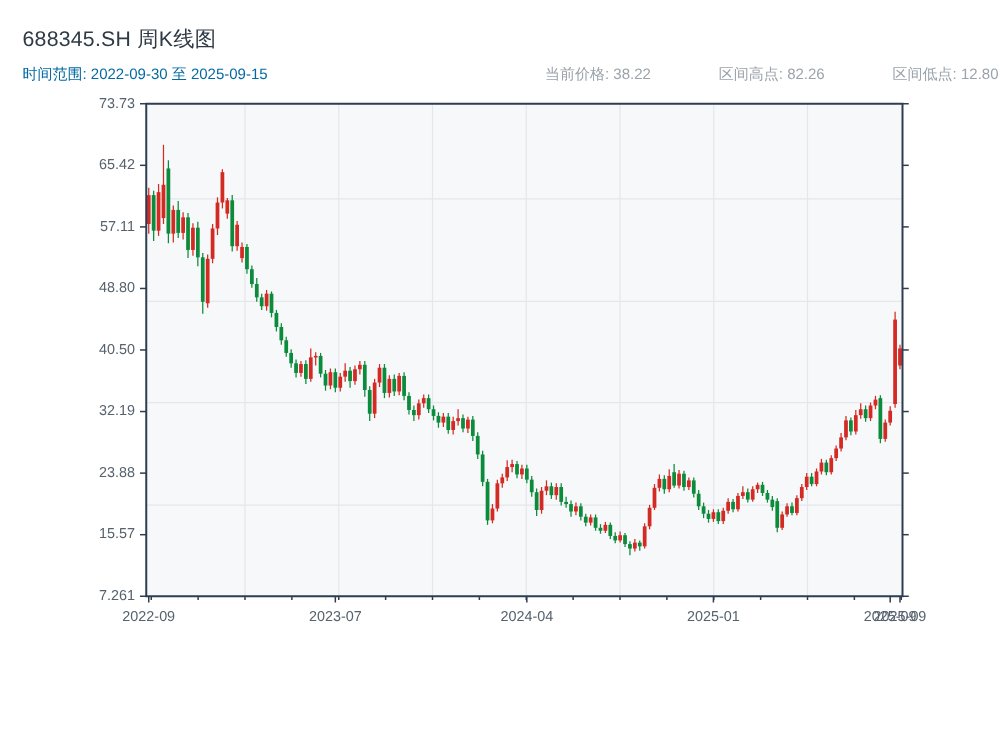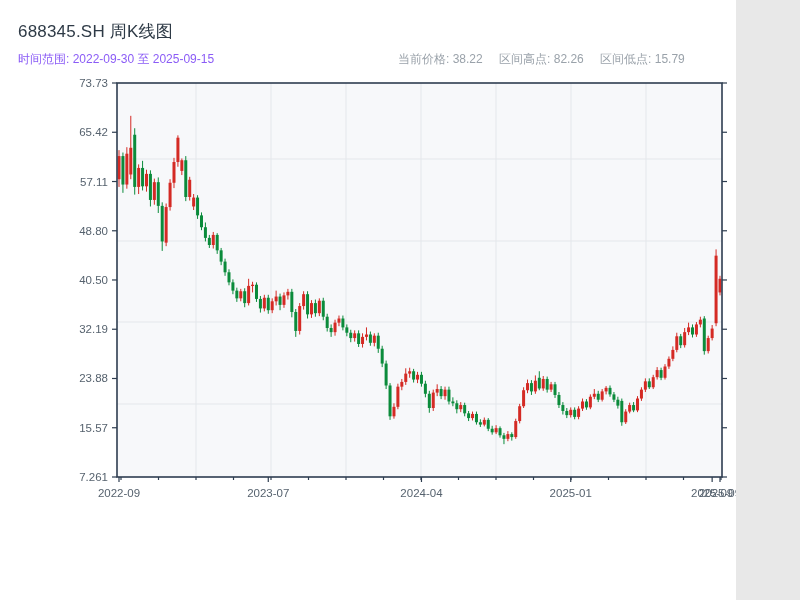--- a/index.html
+++ b/index.html
@@ -1,34 +1,34 @@
 <!DOCTYPE html>
 <html><head>
 <meta charset="utf-8">
 <style>
   html,body{margin:0;padding:0;background:#e8e8e8;}
-  .stage{position:relative;width:736px;height:600px;background:#ffffff;overflow:hidden;
+  .stage{position:relative;width:800px;height:600px;background:#ffffff;overflow:hidden;
          font-family:"Liberation Sans","DejaVu Sans",sans-serif;}
   .title{position:absolute;left:18px;top:20px;font-size:17px;color:#2e3a46;letter-spacing:.2px;}
-  .subrow{position:absolute;left:18px;top:51px;font-size:12px;color:#8b5cf6;white-space:nowrap;}
+  .subrow{position:absolute;left:18px;top:51px;font-size:12px;color:#0369a1;white-space:nowrap;}
   .stats{position:absolute;left:398px;top:51px;font-size:12px;color:#9aa2aa;white-space:nowrap;}
-  .stats span{margin-right:13px;}
+  .stats span{margin-right:13px;margin-left:38px;}
   svg{position:absolute;left:0;top:0;}
   text{font-family:"Liberation Sans","DejaVu Sans",sans-serif;}
 </style>
 </head>
 <body>
 
 <div class="stage">
   <div class="title">688345.SH 周K线图</div>
   <div class="subrow">时间范围: 2022-09-30 至 2025-09-15</div>
   <div class="stats">
     <span>当前价格: 38.22</span>
     <span>区间高点: 82.26</span>
-    <span>区间低点: 15.79</span>
+    <span>区间低点: 12.80</span>
   </div>
   <svg id="chart" width="800" height="600">
       <rect x="117" y="83" width="605" height="394" fill="#f7f8fa"></rect>
       <g stroke="#e4e7eb" stroke-width="1">
         <line x1="196" y1="83" x2="196" y2="477"></line>
         <line x1="271" y1="83" x2="271" y2="477"></line>
         <line x1="346" y1="83" x2="346" y2="477"></line>
         <line x1="421" y1="83" x2="421" y2="477"></line>
         <line x1="496" y1="83" x2="496" y2="477"></line>
         <line x1="571" y1="83" x2="571" y2="477"></line>

